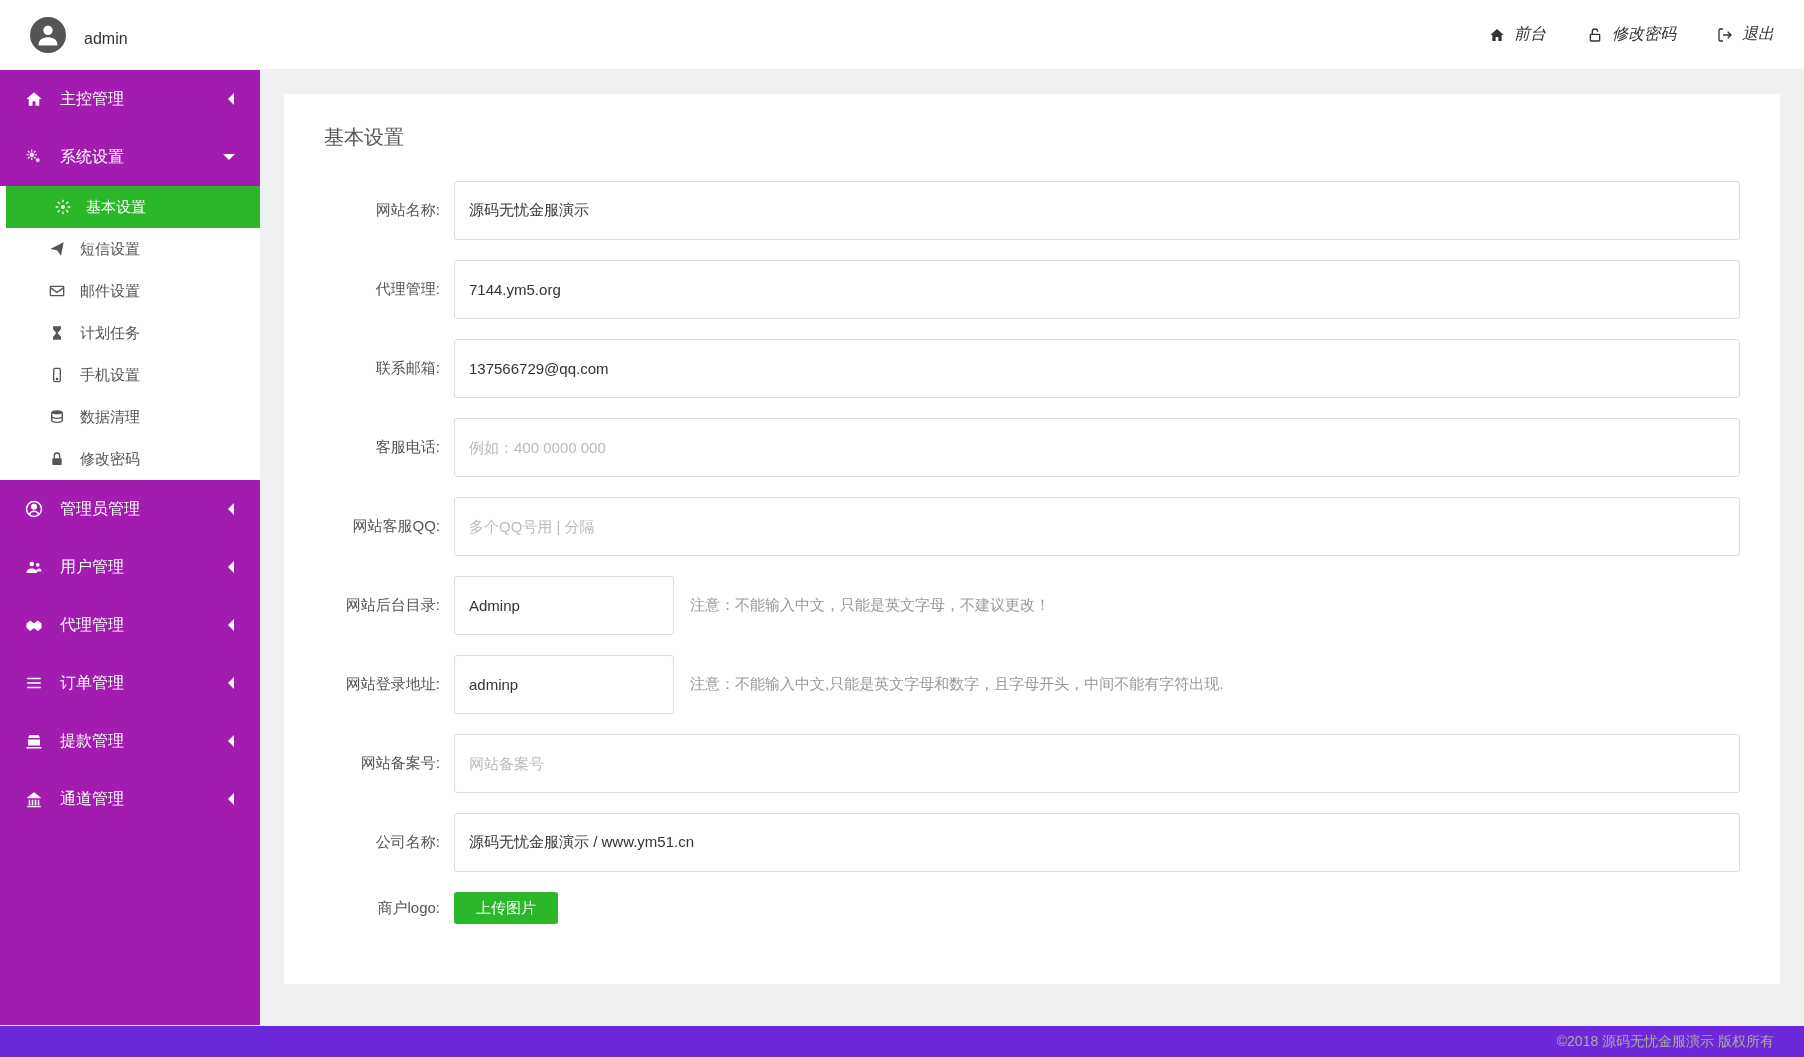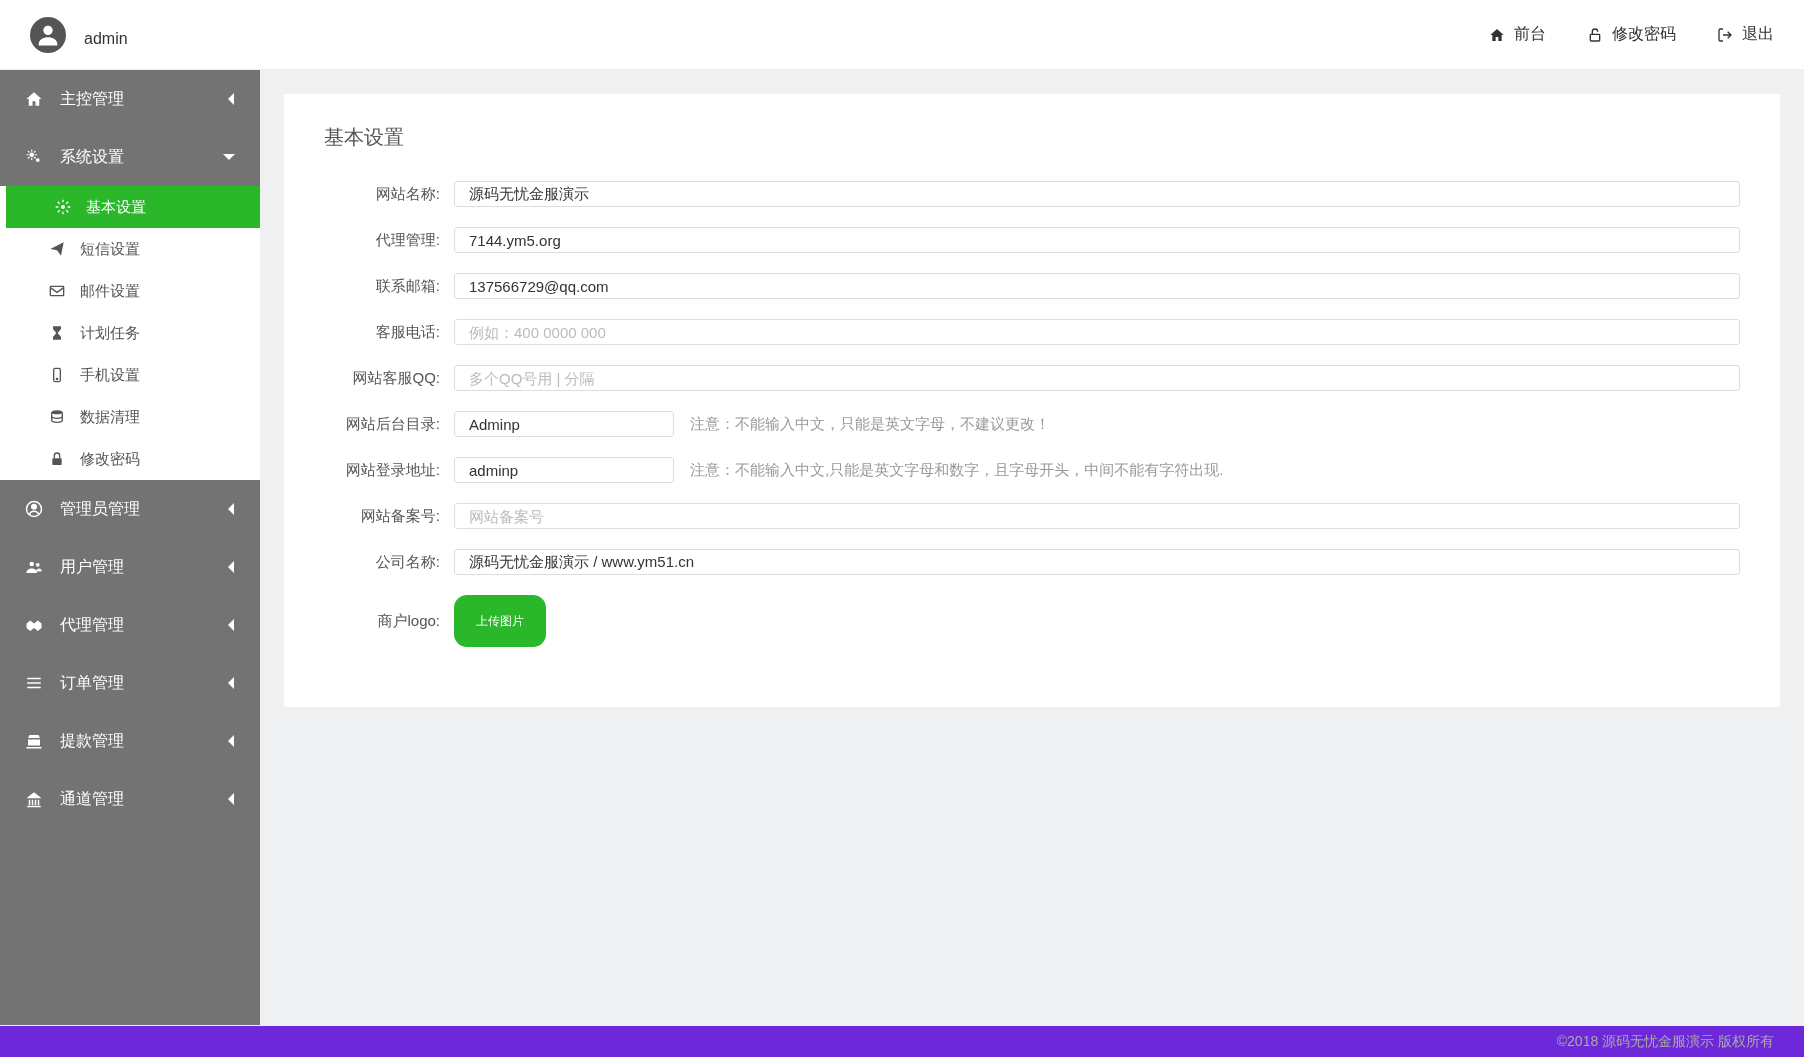--- a/index.html
+++ b/index.html
@@ -16,31 +16,31 @@
       border-bottom: 1px solid #eee;
     }
     .header-left { display: flex; align-items: center; gap: 18px; }
     .avatar {
       width: 36px; height: 36px; border-radius: 50%;
       background: #555;
       display: flex; align-items: center; justify-content: center;
     }
     .avatar svg { width: 28px; height: 28px; fill: #fff; }
     .username { font-size: 16px; color: #333; margin-top: 8px; }
-    .header-right { display: flex; align-items: center; gap: 40px; }
+    .header-right { display: flex; align-items: center; gap: 40px; font-style: italic; }
     .header-link { display: flex; align-items: center; gap: 8px; color: #333; cursor: pointer; font-size: 16px; }
     .header-link .h-icon { width: 18px; height: 18px; display: inline-flex; align-items: center; justify-content: center; }
     
     
     .body-wrap { display: flex; height: calc(100vh - 70px - 32px); }
     
     
     .sidebar {
       width: 260px;
-      background: #737373;
+      background: #a21caf;
       flex-shrink: 0;
       overflow-y: auto;
     }
     .nav-item {
       height: 58px;
       display: flex;
       align-items: center;
       padding: 0 24px;
       color: #fff;
       font-size: 16px;
@@ -64,41 +64,41 @@
     .sub-item.active { background: #2ab82a; color: #fff; margin-left: 6px; }
     
     
     .content-outer { flex: 1; background: #eef0f2; padding: 24px; overflow-y: scroll; }
     .panel { background: #fff; padding: 30px 40px 40px 40px; }
     .panel-title { font-size: 20px; color: #555; margin-bottom: 30px; font-weight: normal; }
     
     .form-row { display: flex; align-items: center; margin-bottom: 20px; }
     .form-label { width: 130px; text-align: right; padding-right: 14px; color: #555; font-size: 15px; }
     .form-input {
-      height: 26px;
+      height: 59px;
       border: 1px solid #ddd;
       border-radius: 3px;
       padding: 0 14px;
       font-size: 15px;
       color: #333;
       outline: none;
     }
     .form-input::placeholder { color: #bbb; }
     .form-input.full { flex: 1; }
     .form-input.short { width: 220px; }
     .form-hint { margin-left: 16px; color: #999; font-size: 15px; }
     
     .btn-upload {
       background: #2ab82a;
       color: #fff;
       border: none;
-      height: 52px;
+      height: 32px;
       padding: 0 22px;
-      font-size: 12px;
-      border-radius: 13px;
+      font-size: 15px;
+      border-radius: 3px;
       cursor: pointer;
     }
     
     
     .footer {
       height: 32px;
       display: flex;
       align-items: center;
       justify-content: flex-end;
       padding-right: 30px;

